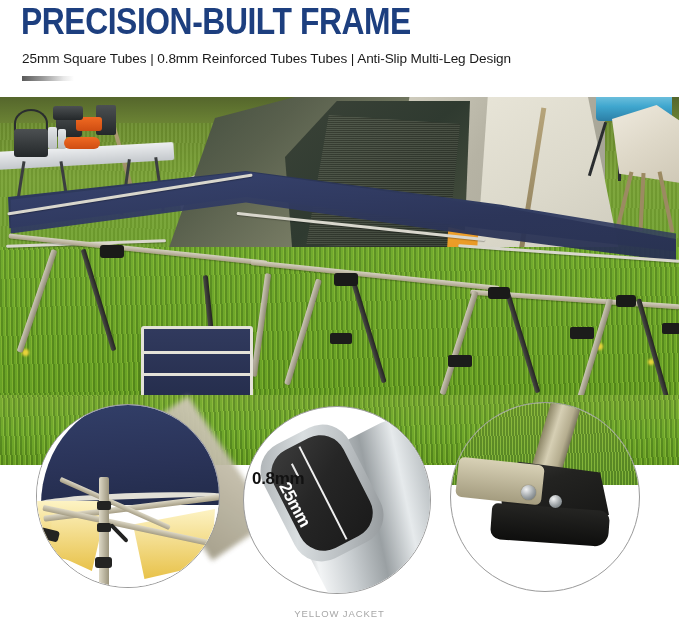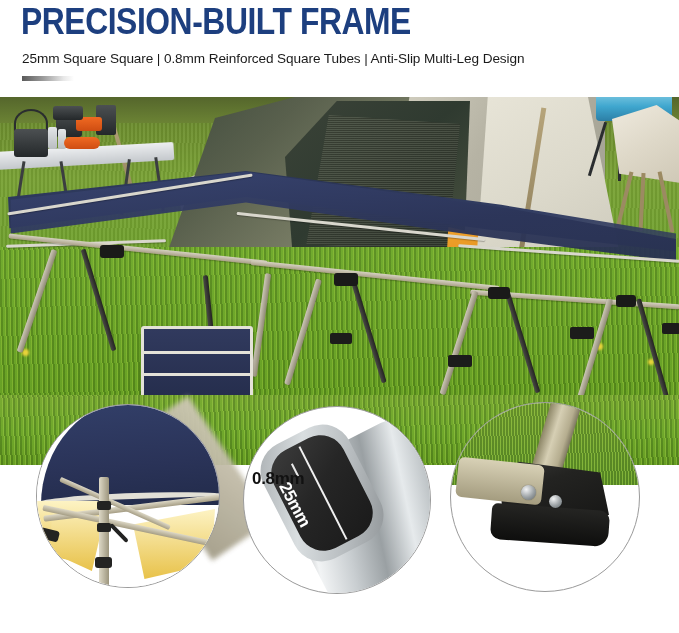--- a/index.html
+++ b/index.html
@@ -303,21 +303,21 @@
     color:#a7a7a7;
   }
 </style>
 </head>
 <body>
 
 <div class="page">
 
   <div class="header">
     <div class="title">PRECISION-BUILT FRAME</div>
-    <div class="subtitle">25mm Square Square | 0.8mm Reinforced Square Tubes | Anti-Slip Multi-Leg Design</div>
+    <div class="subtitle">25mm Square Tubes | 0.8mm Reinforced Tubes Tubes | Anti-Slip Multi-Leg Design</div>
     <div class="rule"></div>
   </div>
 
   <div class="hero">
     <div class="hero-sky"></div>
     <div class="grass"></div>
     <div class="grass-dark-top"></div>
 
     <div class="tent-body"></div>
     <div class="tent-left-panel"></div>
@@ -436,14 +436,15 @@
   <div class="circle c3">
     <div class="c3-grass"></div>
     <div class="c3-tube-up"></div>
     <div class="c3-foot"></div>
     <div class="c3-foot-base"></div>
     <div class="c3-tube-left"></div>
     <div class="c3-rivet" style="left:70px;top:82px;width:15px;height:15px;"></div>
     <div class="c3-rivet" style="left:98px;top:92px;width:13px;height:13px;"></div>
   </div>
 
+  <div class="watermark">YELLOW JACKET</div>
 
 </div>
 
 </body></html>

